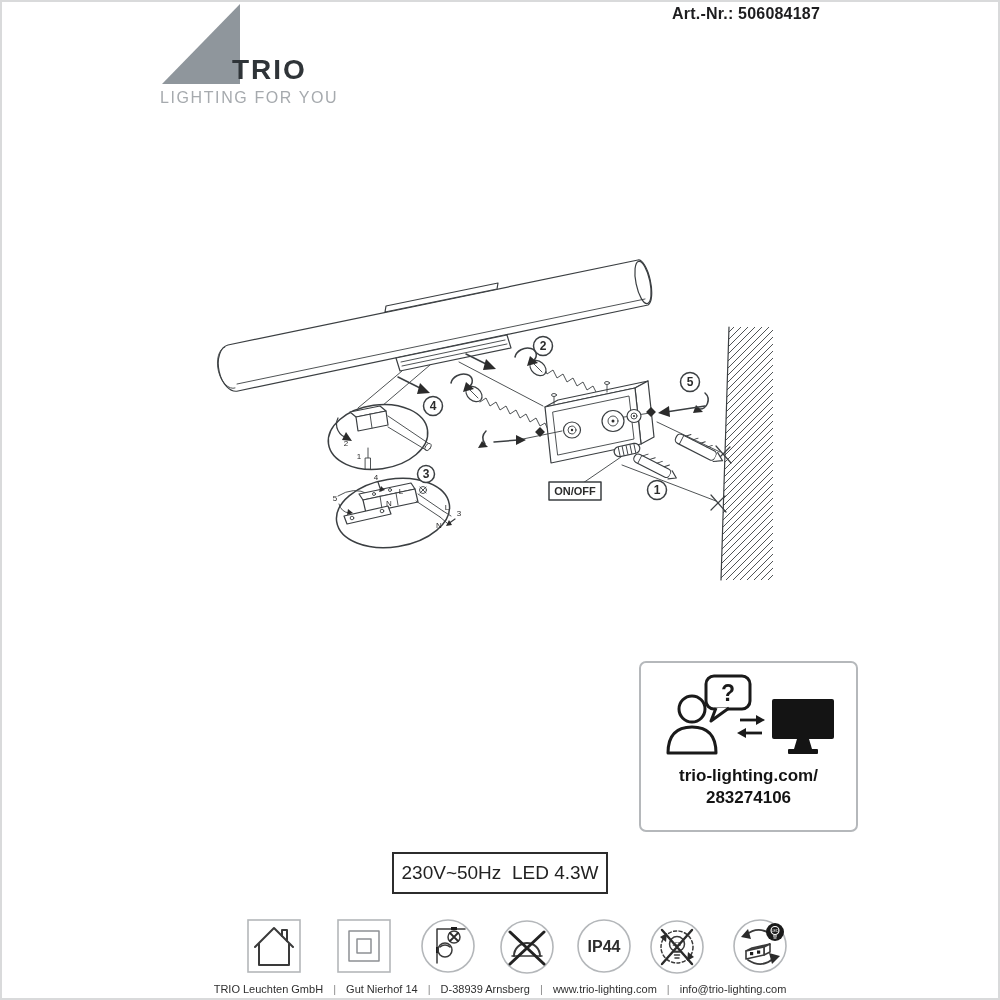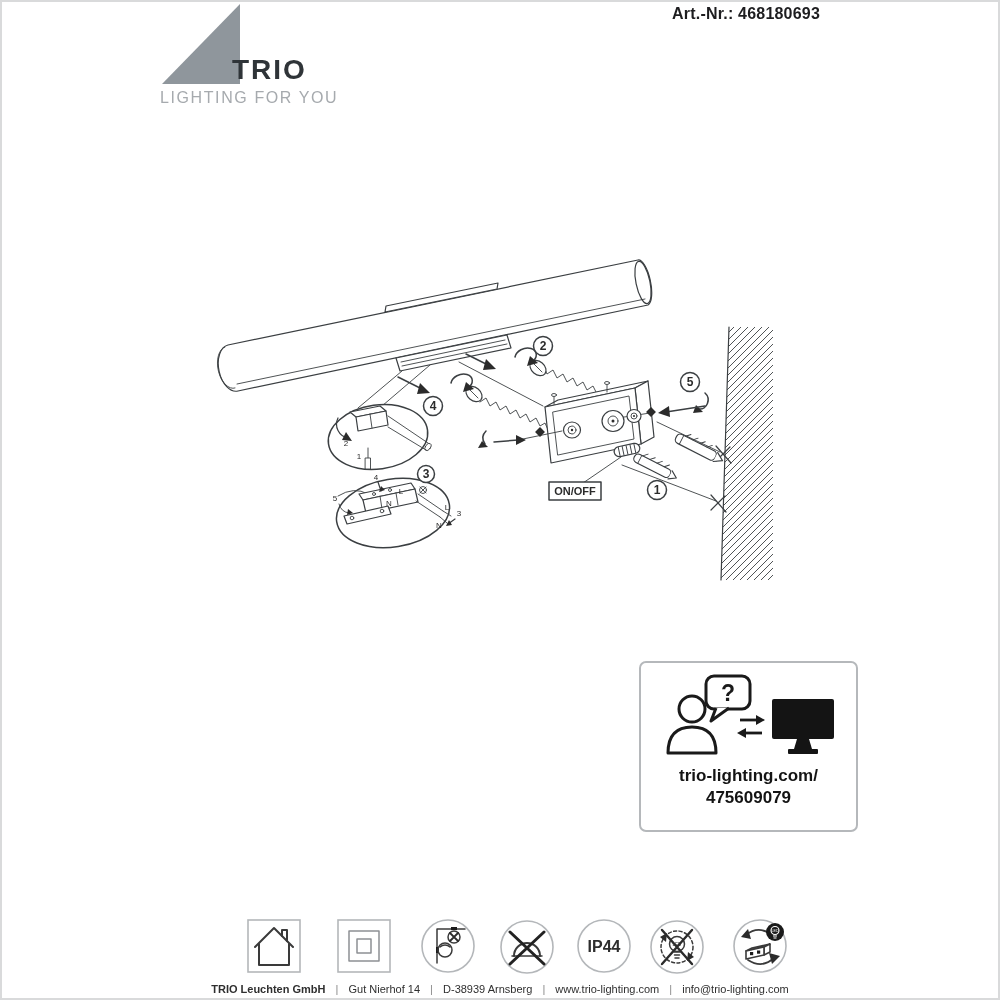--- a/index.html
+++ b/index.html
@@ -57,29 +57,29 @@
   .icon .fb{fill:#1a1a1a;stroke:none;}
   .icon .wb{stroke:#fff;fill:none;stroke-width:1.1;}
   .icon .fw{fill:#fff;stroke:#3a3a3a;stroke-width:1.6;stroke-linejoin:round;}
   .icon text{font-family:"Liberation Sans",sans-serif;}
   .ip-t{font-size:16px;font-weight:bold;fill:#2e2e2e;text-anchor:middle;}
   .led-t{font-size:4.5px;fill:#2b2b2b;text-anchor:middle;}
   .ledw-t{font-size:3.6px;fill:#ffffff;text-anchor:middle;}
 
   
   .footer{left:0;bottom:3px;width:100%;text-align:center;font-size:11px;color:#2f2f2f;}
-  .footer .b{font-weight:bold;}
+  .footer .b{font-weight:normal;}
   .footer .sep{color:#8a8a8a;margin:0 7px;}
 </style>
 </head>
 <body>
 
 <div class="page">
 
-  <div class="abs art-nr">Art.-Nr.: 468180693</div>
+  <div class="abs art-nr">Art.-Nr.: 506084187</div>
 
   <div class="abs logo">
     <div class="logo-tri"></div>
     <div class="logo-word">TRIO</div>
     <div class="logo-tag">LIGHTING FOR YOU</div>
   </div>
 
   <svg class="abs diagram" width="600" height="360" viewBox="190 240 600 360">
     <defs>
       <pattern id="wallhatch" width="7" height="7" patternUnits="userSpaceOnUse">
@@ -281,23 +281,24 @@
         <line x1="108" y1="60" x2="91" y2="60" stroke="#1a1a1a" stroke-width="2.8"></line>
         <polygon points="92,55 83,60 92,65" fill="#1a1a1a"></polygon>
       </g>
       <g>
         <rect x="118" y="26" width="62" height="40" rx="2" fill="#141414"></rect>
         <polygon points="143,66 155,66 158,76 140,76" fill="#141414"></polygon>
         <rect x="134" y="76" width="30" height="5" rx="1" fill="#141414"></rect>
       </g>
     </svg>
     <div class="l1">trio-lighting.com/</div>
-    <div class="l2">475609079</div>
+    <div class="l2">283274106</div>
   </div>
 
+  <div class="abs spec">230V~50Hz  LED 4.3W</div>
 
   <svg class="abs icon" style="left:245px;top:917px" viewBox="0 0 54 54">
     <rect class="tile" x="1" y="1" width="52" height="52"></rect>
     <path class="s" d="M8,28 L27,9 L46,28"></path>
     <path class="s" d="M35,17 V11 H40 V22"></path>
     <path class="s" d="M12,25 V46 H42 V25"></path>
   </svg>
 
   <svg class="abs icon" style="left:335px;top:917px" viewBox="0 0 54 54">
     <rect class="tile" x="1" y="1" width="52" height="52"></rect>

